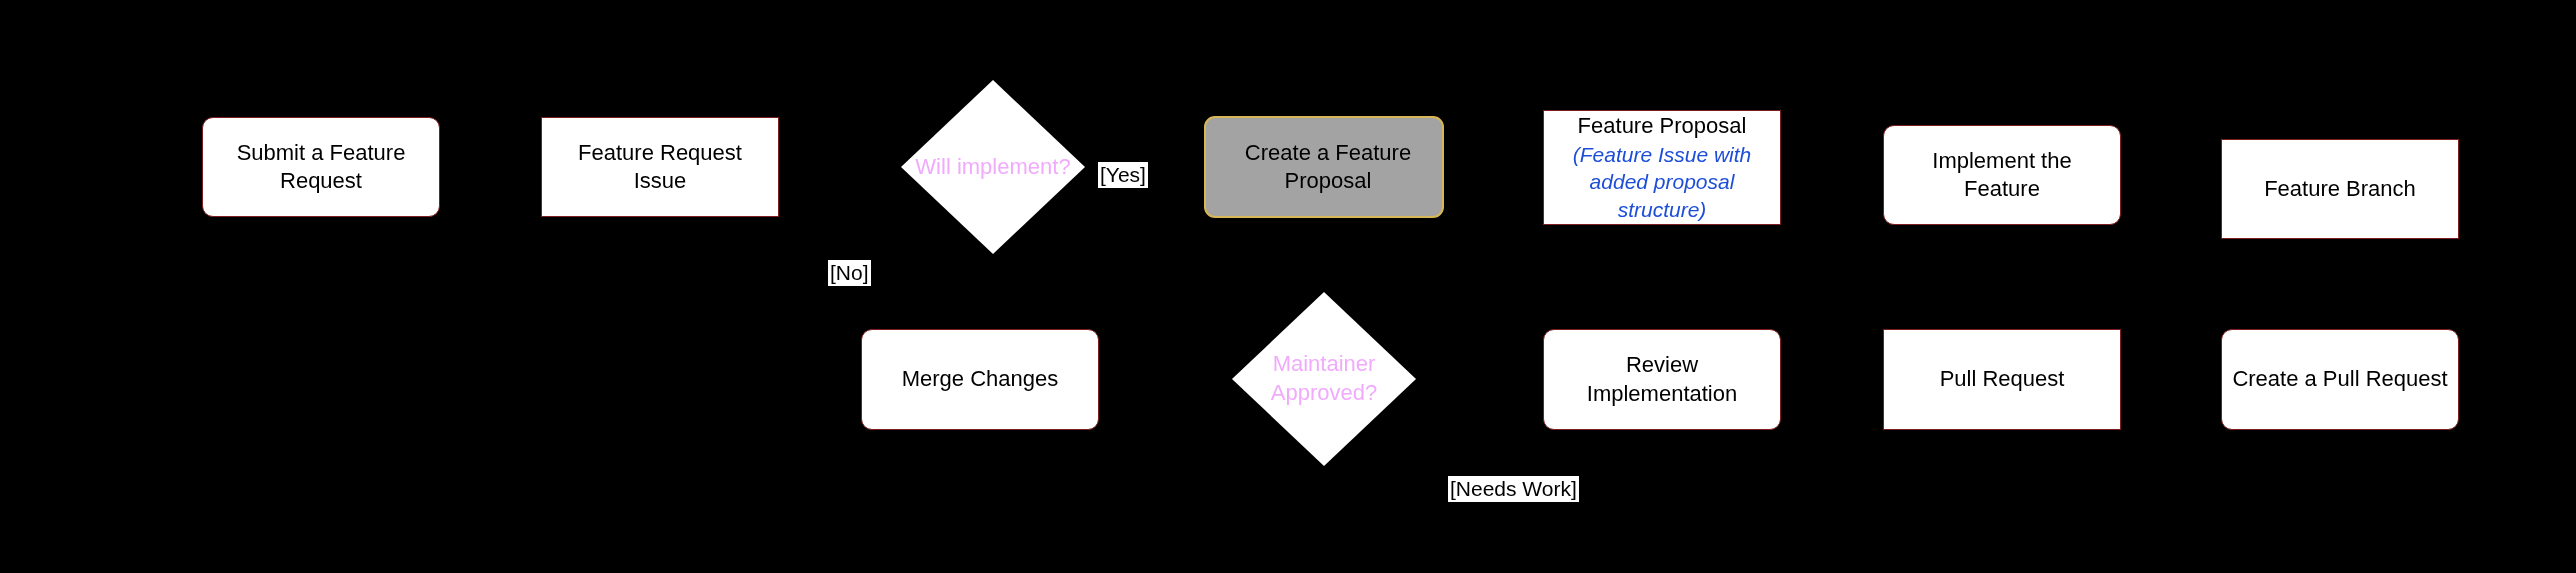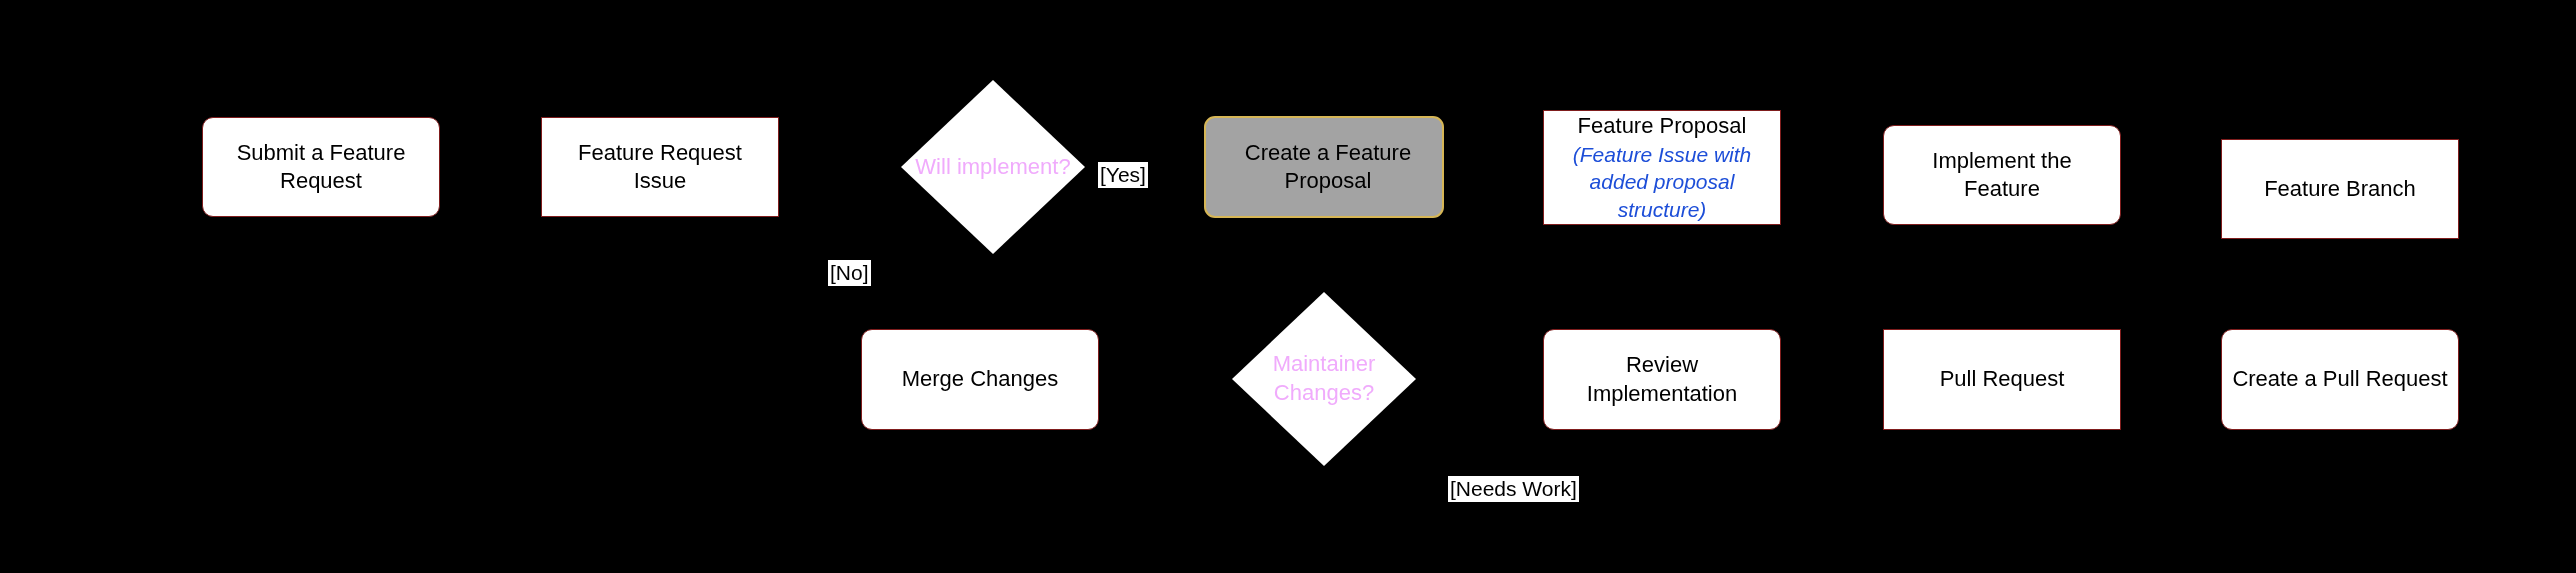--- a/index.html
+++ b/index.html
@@ -145,21 +145,21 @@
   <div class="edge-label" style="left:828px; top:260px;">[No]</div>
 
   <div class="edge-label" style="left:1448px; top:476px;">[Needs Work]</div>
 
   <div class="node node-rect rounded" style="left:861px; top:329px; width:238px; height:101px;">
     <span class="node-label">Merge Changes</span>
   </div>
 
   <div class="diamond" style="left:1232px; top:292px; width:184px; height:174px;">
     <span class="shape"></span>
-    <span class="diamond-label">Maintainer Changes?</span>
+    <span class="diamond-label">Maintainer Approved?</span>
   </div>
 
   <div class="node node-rect rounded" style="left:1543px; top:329px; width:238px; height:101px;">
     <span class="node-label">Review Implementation</span>
   </div>
 
   <div class="node node-rect sharp" style="left:1883px; top:329px; width:238px; height:101px;">
     <span class="node-label">Pull Request</span>
   </div>
 

